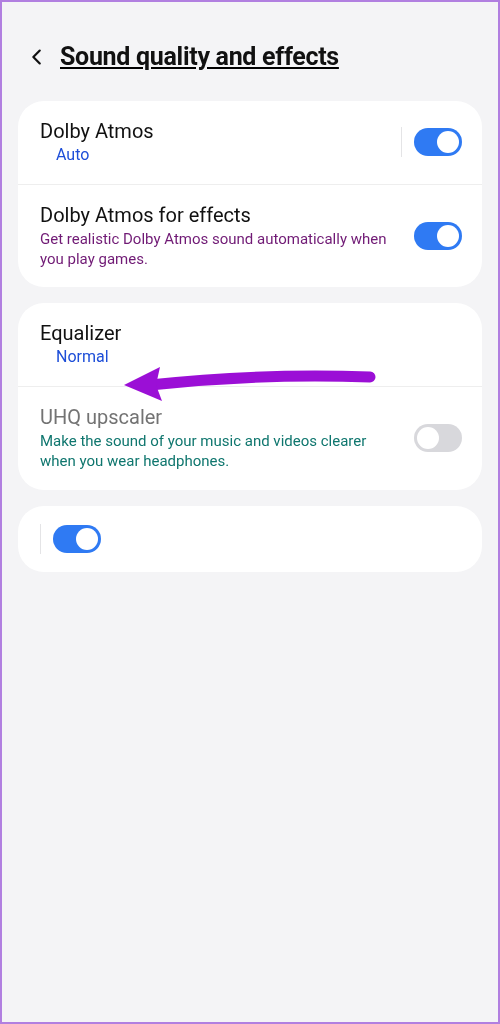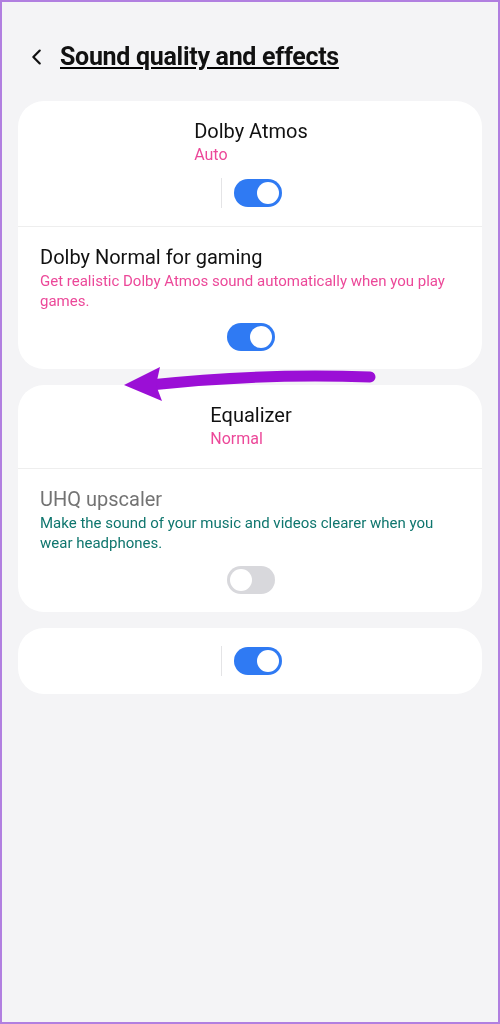--- a/index.html
+++ b/index.html
@@ -32,43 +32,43 @@
     border-radius: 26px;
     margin-bottom: 16px;
     overflow: hidden;
   }
   .row {
     display: flex;
     align-items: center;
     justify-content: space-between;
     padding: 18px 20px 18px 22px;
     gap: 12px;
-    flex-direction: column;
   }
   .row + .row {
     border-top: 1px solid #eeeeee;
   }
   .row-text {
     flex: 1;
     min-width: 0;
   }
   .row-title {
     font-size: 20px;
     font-weight: 400;
     color: #111;
     margin-bottom: 2px;
   }
   .row-sub {
     font-size: 16px;
-    color: #ec4899;
+    color: #1d4ed8;
     line-height: 1.3;
+    margin-left: 16px;
   }
   .row-desc {
     font-size: 15px;
-    color: #ec4899;
+    color: #701a75;
     line-height: 1.35;
   }
   .disabled .row-title { color: #737373; }
   .disabled .row-desc { color: #0f766e; }
   .toggle-wrap {
     display: flex;
     align-items: center;
     gap: 12px;
   }
   .vline {
@@ -122,21 +122,21 @@
       </div>
       <div class="toggle-wrap">
         <div class="vline"></div>
         <div class="toggle on">
             <div class="knob"></div>
           </div>
       </div>
     </div>
     <div class="row">
       <div class="row-text">
-        <div class="row-title">Dolby Normal for gaming</div>
+        <div class="row-title">Dolby Atmos for effects</div>
         <div class="row-desc">Get realistic Dolby Atmos sound automatically when you play games.</div>
       </div>
       <div class="toggle-wrap">
         <div class="toggle on">
             <div class="knob"></div>
           </div>
       </div>
     </div>
   </div>
 

